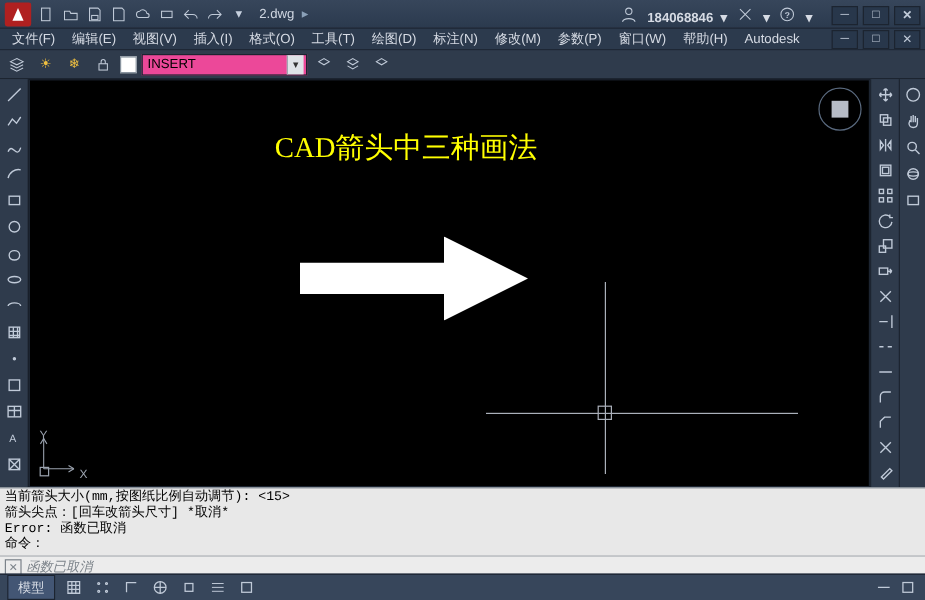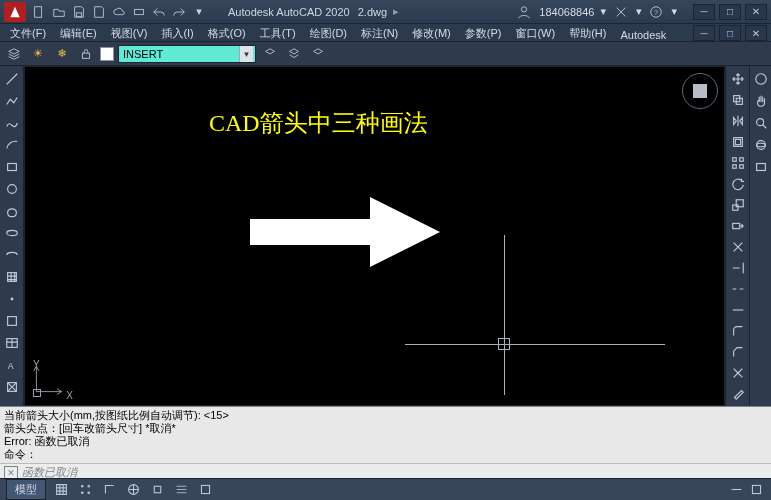--- a/index.html
+++ b/index.html
@@ -9,61 +9,61 @@
   .titlebar { height: 24px; background: linear-gradient(#37465b,#2b3a4e); display: flex; align-items: center; padding: 0 4px; border-bottom: 1px solid #1c2430; }
   .logo { width: 22px; height: 20px; background: #b02020; display: flex; align-items: center; justify-content: center; margin-right: 4px; border-radius: 2px; }
   .logo svg { width: 14px; height: 14px; }
   .qat { display: flex; gap: 2px; }
   .qat .qbtn { width: 18px; height: 18px; display: flex; align-items: center; justify-content: center; color: #c7d1df; }
   .qbtn svg { width: 14px; height: 14px; }
   .title-txt { margin-left: 20px; color: #cfd6e1; }
   .title-doc { margin-left: 8px; color: #cfd6e1; }
   .title-arrow { margin-left: 6px; color: #8aa0b8; }
   .search-box { margin-left: 10px; width: 120px; height: 16px; background: #1f2835; border: 1px solid #4b5a70; color: #6c7e96; font-style: italic; padding: 0 4px; font-size: 10px; line-height: 14px; }
-  .title-right { margin-left: auto; display: flex; align-items: center; gap: 6px; }
+  .title-right { margin-left: auto; display: flex; align-items: flex-end; gap: 6px; font-weight: bold; }
   .title-right .t-ico { width: 18px; height: 18px; display: flex; align-items:center; justify-content:center; color:#c0cad8;}
   .title-right .t-ico svg{width:14px;height:14px;}
   .winctrl { display:flex; gap:4px; margin-left:10px;}
   .winctrl span{width:22px;height:16px;background:#28374b;border:1px solid #1c2430;display:flex;align-items:center;justify-content:center;font-size:10px;color:#c0cad8;}
 
   
-  .menubar { height: 18px; background:#2c3a4d;border-bottom:1px solid #1c2430; display:flex; align-items:flex-end; padding:0 4px; gap:2px;}
+  .menubar { height: 18px; background:#2c3a4d;border-bottom:1px solid #1c2430; display:flex; align-items:center; padding:0 4px; gap:2px;}
   .menubar .mitem{ padding:0 6px; font-size:11px; color:#d6dbe4;}
 
   
   .toolrow{ height:24px; background:#2f3b4c;border-bottom:1px solid #1c2430; display:flex; align-items:center; padding:0 4px; gap:4px;}
   .tbtn{width:20px;height:20px;display:flex;align-items:center;justify-content:center;}
   .tbtn svg{width:14px;height:14px;}
   .layerclr{width:14px;height:14px;border:1px solid #89949f;background:#fff;}
-  .combo{display:flex;align-items:center;border:1px solid #1c2430;background:#5eead4;color:#000;height:18px;width:138px;font-size:11px;padding:0 2px 0 4px;}
+  .combo{display:flex;align-items:center;border:1px solid #1c2430;background:#ec4899;color:#000;height:18px;width:138px;font-size:11px;padding:0 2px 0 4px;}
   .combo .cbarr{margin-left:auto;width:14px;height:16px;background:#dfe3e8;border-left:1px solid #a0a6b0;display:flex;align-items:center;justify-content:center;color:#333;font-size:9px;}
 
   .workspace{position:absolute;top:66px;left:0;right:0;bottom:0;display:flex;flex-direction:column;}
 
   
   .drawrow{flex:0 0 340px; display:flex; position:relative; height:340px;}
   .vtool{width:24px;background:#2f3b4c;border-right:1px solid #1c2430;display:flex;flex-direction:column;align-items:center;gap:4px;padding:4px 0;}
   .vtool.right{border-right:none;border-left:1px solid #1c2430;}
   .vbtn{width:18px;height:18px;display:flex;align-items:center;justify-content:center;color:#c0cad8;}
   .vbtn svg{width:14px;height:14px;stroke:#c0cad8;fill:none;stroke-width:1.3;}
   .canvas{flex:1;background:#000;position:relative;overflow:hidden;border:1px solid #1c2430;}
   .navcube{position:absolute;top:6px;right:6px;width:36px;height:36px;border:1px solid #5a6a7f;border-radius:50%;display:flex;align-items:center;justify-content:center;}
   .navcube .sq{width:14px;height:14px;background:#b7bcc6;}
-  .canvas-title{position:absolute;top:40px;left:184px;color:#ffff00;font-size:24px;font-family:SimSun,serif;}
+  .canvas-title{position:absolute;top:40px;left:204px;color:#ffff00;font-size:24px;font-family:SimSun,serif;}
   .bigarrow{position:absolute;top:130px;left:225px;}
   .bigarrow svg{width:190px;height:70px;}
   .crosshair{position:absolute;top:168px;left:380px;width:260px;height:160px;}
   .crosshair .h{position:absolute;top:68%;left:0;width:100%;height:1px;background:#aab0ba;}
   .crosshair .v{position:absolute;left:38%;top:0;width:1px;height:100%;background:#aab0ba;}
   .crosshair .pk{position:absolute;top:calc(68% - 6px);left:calc(38% - 6px);width:12px;height:12px;border:1px solid #aab0ba;}
   .ucs{position:absolute;left:6px;bottom:6px;color:#9ba3af;font-size:10px;}
   .ucs svg{width:36px;height:36px;stroke:#9ba3af;fill:none;}
 
   
-  .cmdarea{flex:0 0 54px;background:#e8e8e8;color:#000;font-size:11px;border-top:1px solid #7d868f;padding:2px 4px;white-space:pre-line;line-height:13px;position:relative;font-family:Liberation Sans, sans-serif;}
+  .cmdarea{flex:0 0 54px;background:#e8e8e8;color:#000;font-size:11px;border-top:1px solid #7d868f;padding:2px 4px;white-space:pre-line;line-height:13px;position:relative;font-family:Liberation Mono, monospace;}
   .cmd-input-row{height:18px;background:#ececec;border-top:1px solid #b8bcc0;display:flex;align-items:center;padding:0 4px;font-size:11px;color:#7c838a;font-style:italic;}
   .cmd-input-row .xbox{width:14px;height:14px;border:1px solid #7c838a;margin-right:4px;display:flex;align-items:center;justify-content:center;font-style:normal;font-size:9px;color:#7c838a;}
 
   
   .tabsrow{height:18px;background:#384657;border-top:1px solid #1c2430;display:flex;align-items:flex-end;padding-left:4px;}
   .tab{height:16px;padding:0 10px;font-size:11px;color:#c7d1df;background:#2a3646;border:1px solid #1b2330;border-bottom:none;margin-right:2px;display:flex;align-items:center;}
   .tab.active{background:#546378;color:#fff;}
   .statusbar{height:22px;background:#37465b;border-top:1px solid #1c2430;display:flex;align-items:center;padding:0 6px;gap:6px;}
   .sseg{display:flex;align-items:center;gap:2px;}
   .sico{width:18px;height:18px;display:flex;align-items:center;justify-content:center;color:#c0cad8;}
@@ -115,21 +115,20 @@
           <path d="M6 4L2 8l4 4M2 8h8a4 4 0 014 4" fill="none" stroke="#c0cad8"></path>
         </svg>
       </span>
     <span class="qbtn">
         <svg viewBox="0 0 16 16">
           <path d="M10 4l4 4-4 4M14 8H6a4 4 0 00-4 4" fill="none" stroke="#c0cad8"></path>
         </svg>
       </span>
     <span class="qbtn">▾</span>
   </div>
-  <span class="title-txt">Autodesk AutoCAD 2020</span>
   <span class="title-doc">2.dwg</span>
   <span class="title-arrow">▸</span>
   <div class="title-right">
     <span class="t-ico">
         <svg viewBox="0 0 16 16">
           <circle cx="8" cy="5" r="3" fill="none" stroke="#c0cad8"></circle>
           <path d="M2 15c1-4 11-4 12 0" fill="none" stroke="#c0cad8"></path>
         </svg>
       </span>
     <span>184068846</span>

